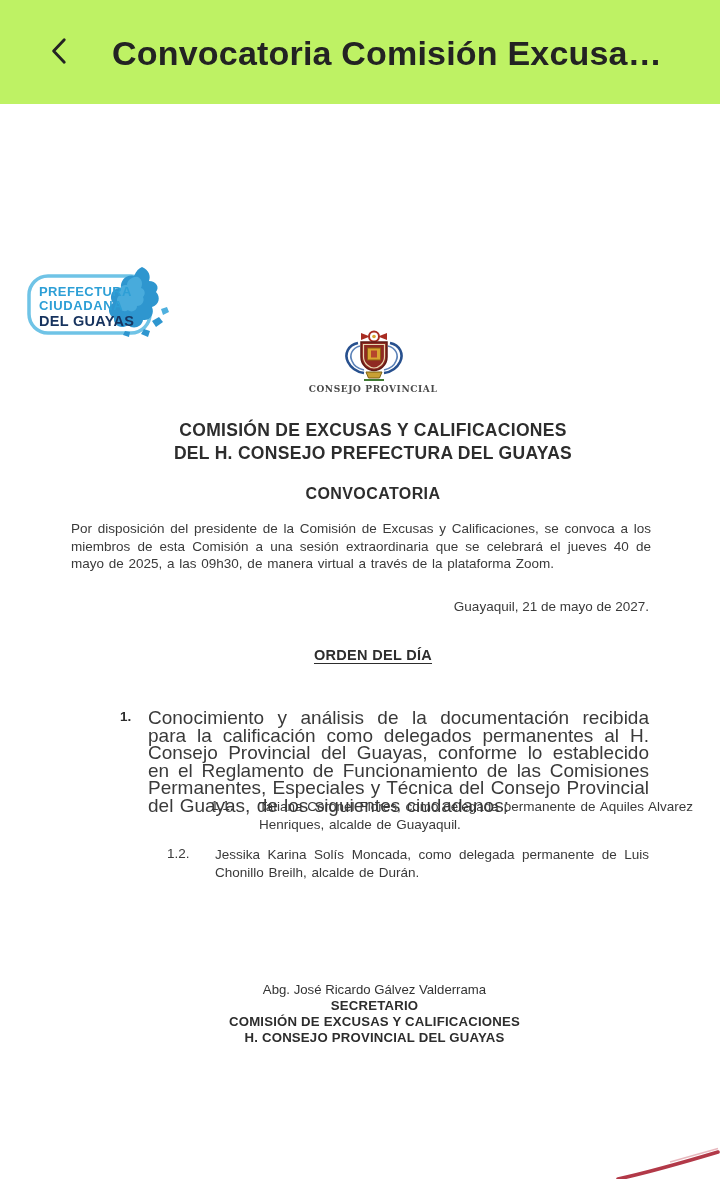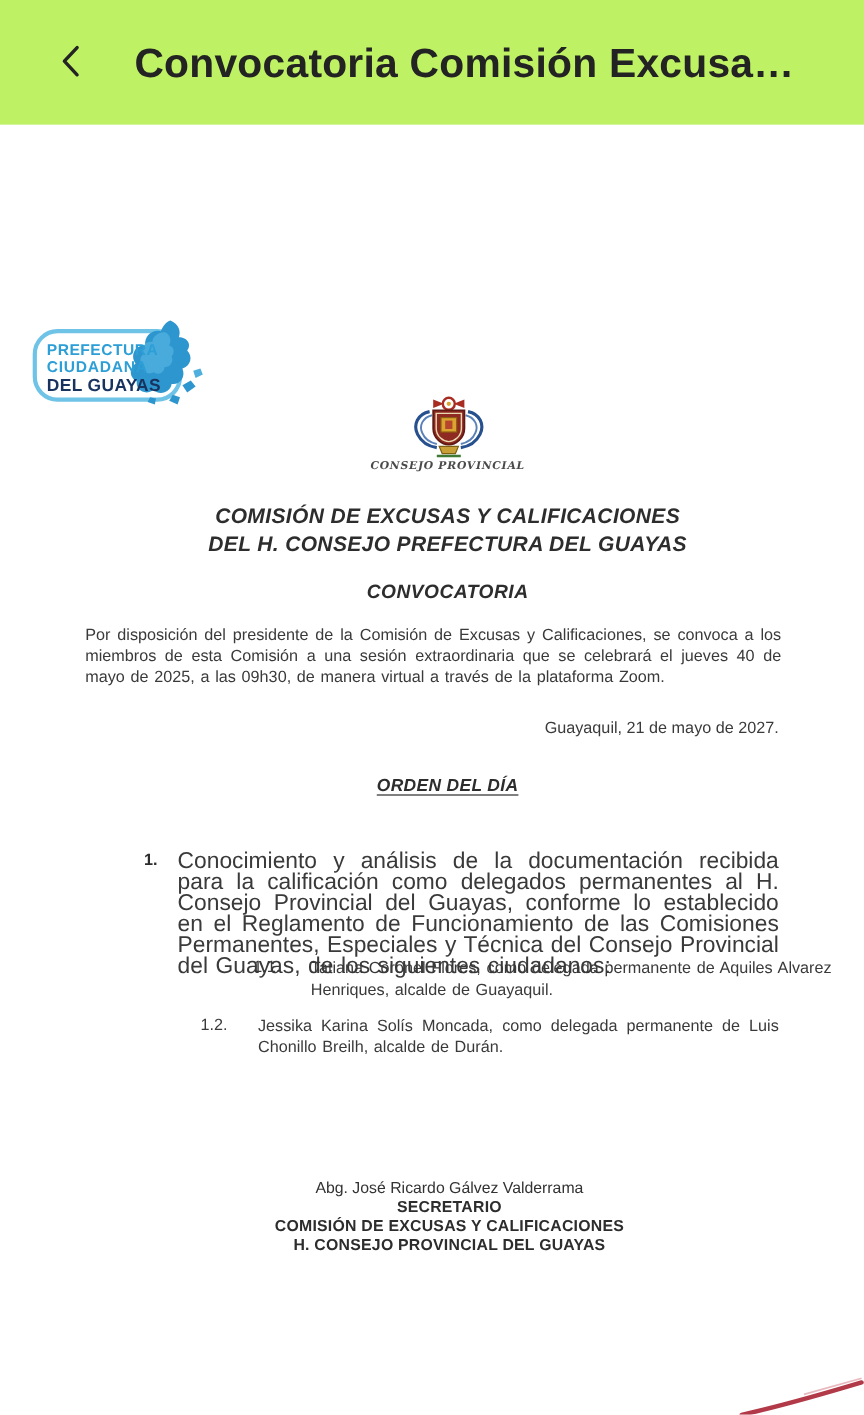--- a/index.html
+++ b/index.html
@@ -29,21 +29,21 @@
     font-size: 34px; font-weight: bold; color: #232323;
     letter-spacing: 0.2px;
     white-space: nowrap; overflow: hidden;
   }
   
   .doc-page {
     position: absolute; left: 0; top: 104px; width: 720px; height: 1075px;
     background: #ffffff; color: #3a3a3a; padding-left: 14px;
   }
   .abs { position: absolute; }
-  .centerband { left: 26px; width: 694px; text-align: center; font-style: italic; }
+  .centerband { left: 26px; width: 694px; text-align: center; }
   
   .logo-wrap { left: 26px; top: 161px; width: 150px; height: 78px; }
   
   .coa-wrap { left: 341px; top: 226px; width: 66px; height: 54px; }
   .org-line1 {
     top: 280px; font-family: "DejaVu Serif", "Liberation Serif", serif;
     font-size: 9px; letter-spacing: 0.6px; color: #4a4a4a; font-weight: bold;
   }
   .org-line2 {
     top: 292px; font-family: "DejaVu Serif", "Liberation Serif", serif;

